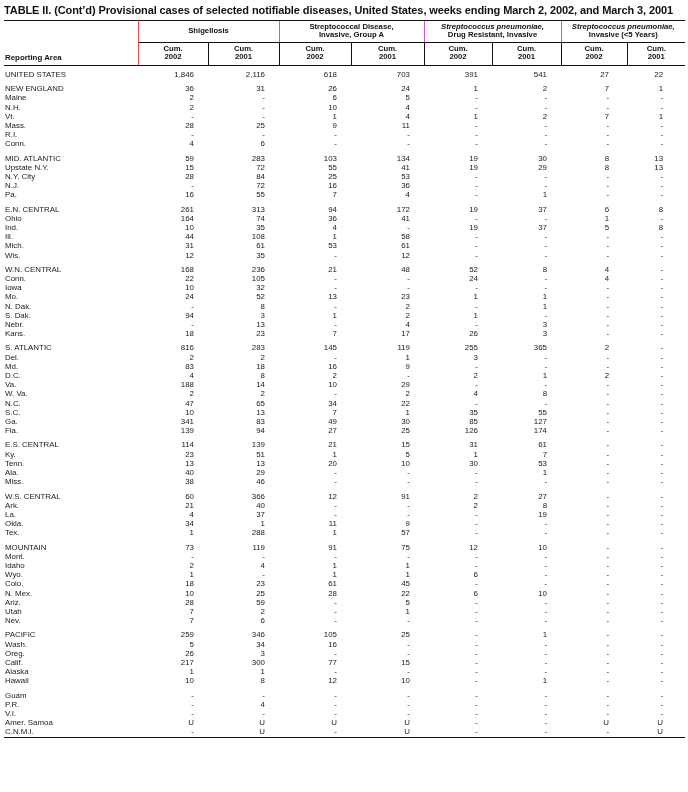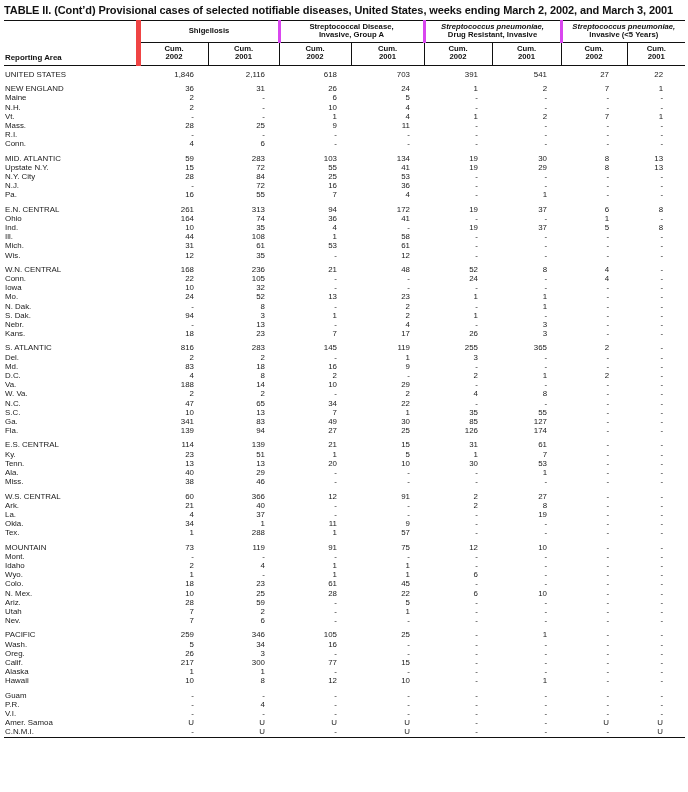--- a/index.html
+++ b/index.html
@@ -34,25 +34,25 @@
     line-height: 8.6px;
     padding: 0;
     color: #111;
   }
   .group-row th { border-top: 1.4px solid #111; }
   th.area-th {
     text-align: left;
     vertical-align: bottom;
     padding: 0 0 2px 1px;
     font-size: 7.9px;
-    border-right: 5px solid #ef4444;
+    border-right: 1px solid #ef4444;
     border-bottom: 1.4px solid #111;
   }
   th.grp {
-    border-left: 3px solid #d946ef;
+    border-left: 1px solid #d946ef;
     border-bottom: 1px solid #111;
     vertical-align: middle;
     padding: 2px 0;
   }
   th.grp span { display: block; text-align: center; }
   th.grp .it { font-style: italic; }
   .sub-row th.sub {
     border-left: 1px solid #111;
     border-bottom: 1.4px solid #111;
     padding: 2px 0 3px 0;

